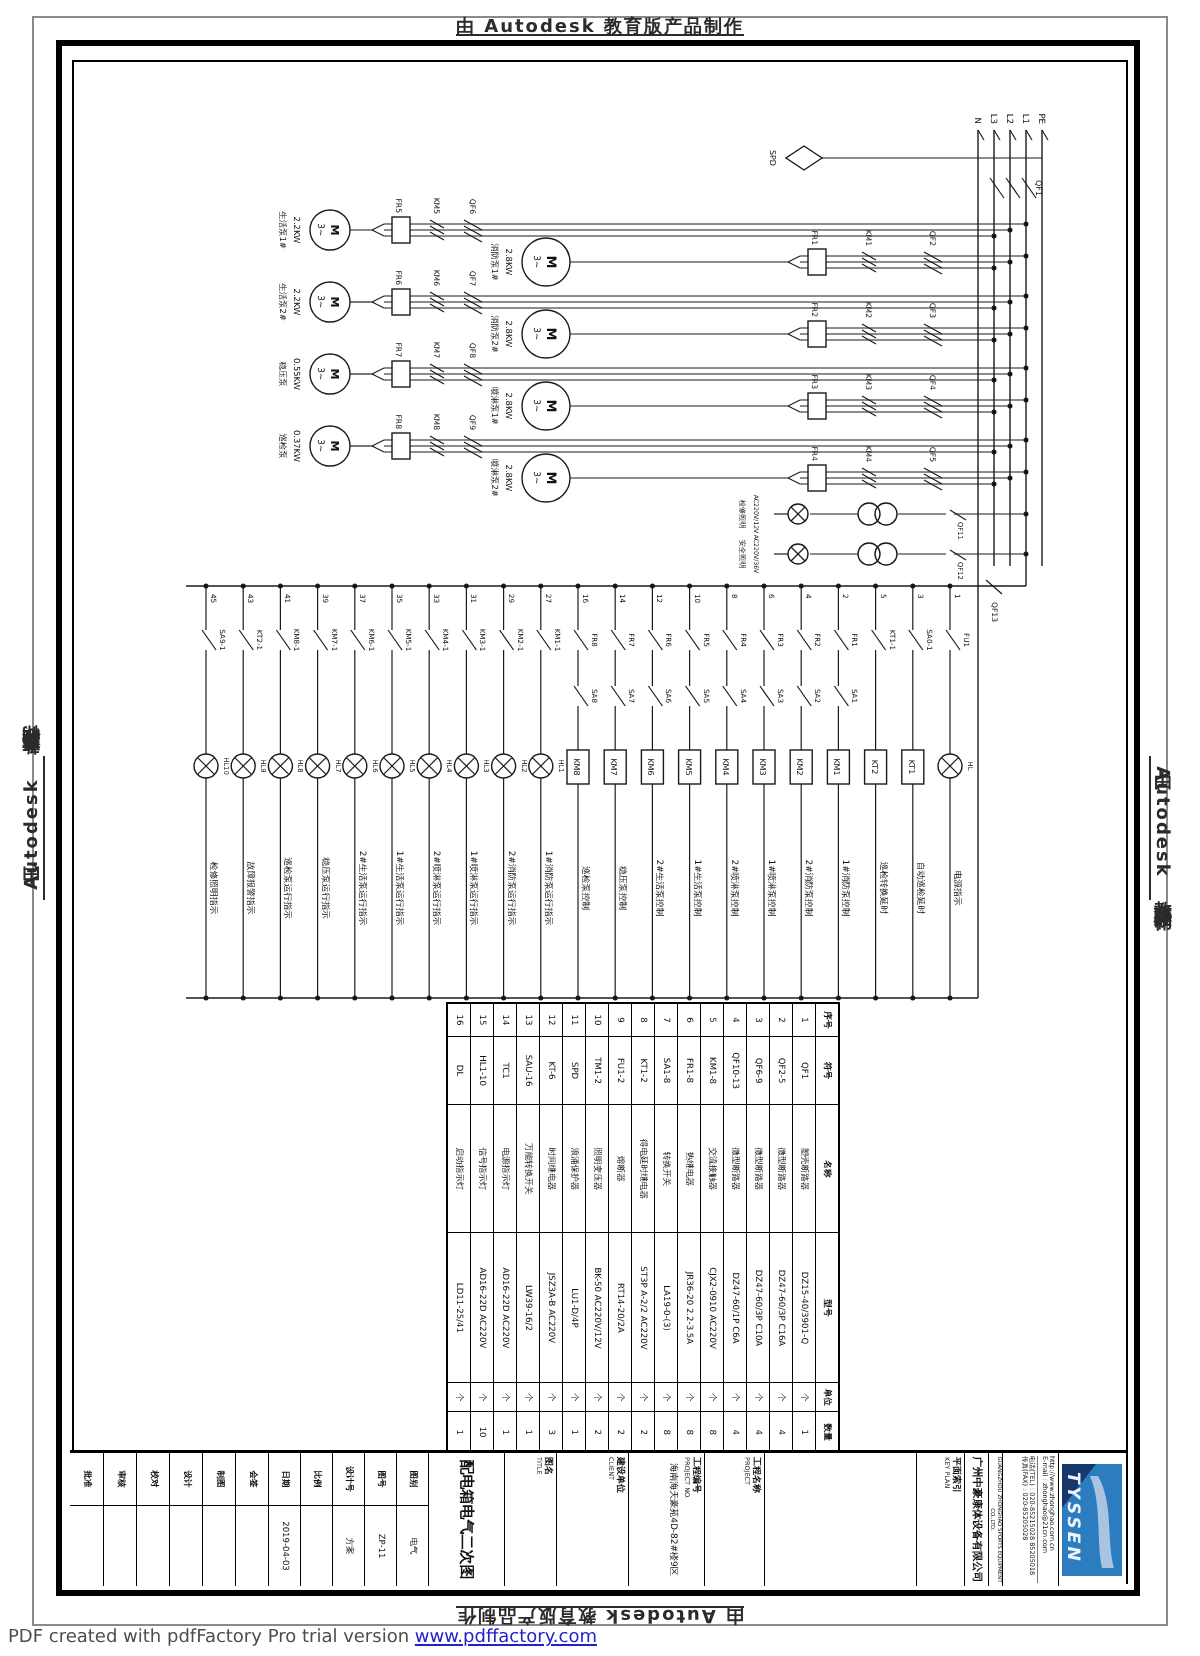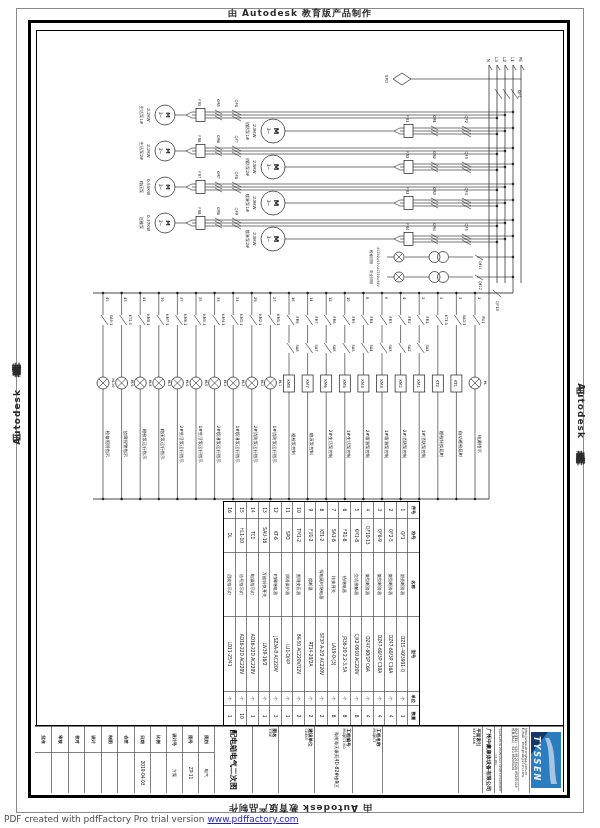--- a/index.html
+++ b/index.html
@@ -1,20 +1,20 @@
 <!DOCTYPE html>
 <html><head>
 <meta charset="utf-8">
 <style>
   html,body{margin:0;padding:0;background:#e9e9e9;}
   #page{position:relative;width:600px;height:828px;background:#ffffff;overflow:hidden;
         font-family:"DejaVu Sans",sans-serif;color:#111;}
   .thin-border{position:absolute;left:16px;top:8px;width:566px;height:803px;border:1px solid #8a8a8a;}
   .thick-frame{position:absolute;left:28px;top:20px;width:542px;height:778px;border:3px solid #000;box-sizing:border-box;}
-  .banner{position:absolute;font-weight:bold;font-size:9px;color:#2b2b2b;letter-spacing:1px;white-space:nowrap;}
+  .banner{position:absolute;font-weight:bold;font-size:9px;color:#2b2b2b;letter-spacing:1px;white-space:nowrap;text-decoration:underline;}
   .banner-top{left:0;top:7px;width:600px;text-align:center;}
   .banner-bottom{left:0;top:801px;width:600px;text-align:center;transform:rotate(180deg);}
   .banner-left{left:11px;top:0;height:828px;width:12px;writing-mode:vertical-rl;transform:rotate(180deg);
                display:flex;align-items:center;justify-content:center;}
   .banner-right{left:574px;top:0;height:828px;width:12px;writing-mode:vertical-rl;
                display:flex;align-items:center;justify-content:center;}
   #pdf-footer{position:absolute;left:4px;top:814px;font-size:9px;color:#4d4d4d;}
   #pdf-footer a{color:#2222cc;text-decoration:underline;}
   
   #sheet{position:absolute;left:-81px;top:147px;width:762px;height:528px;

